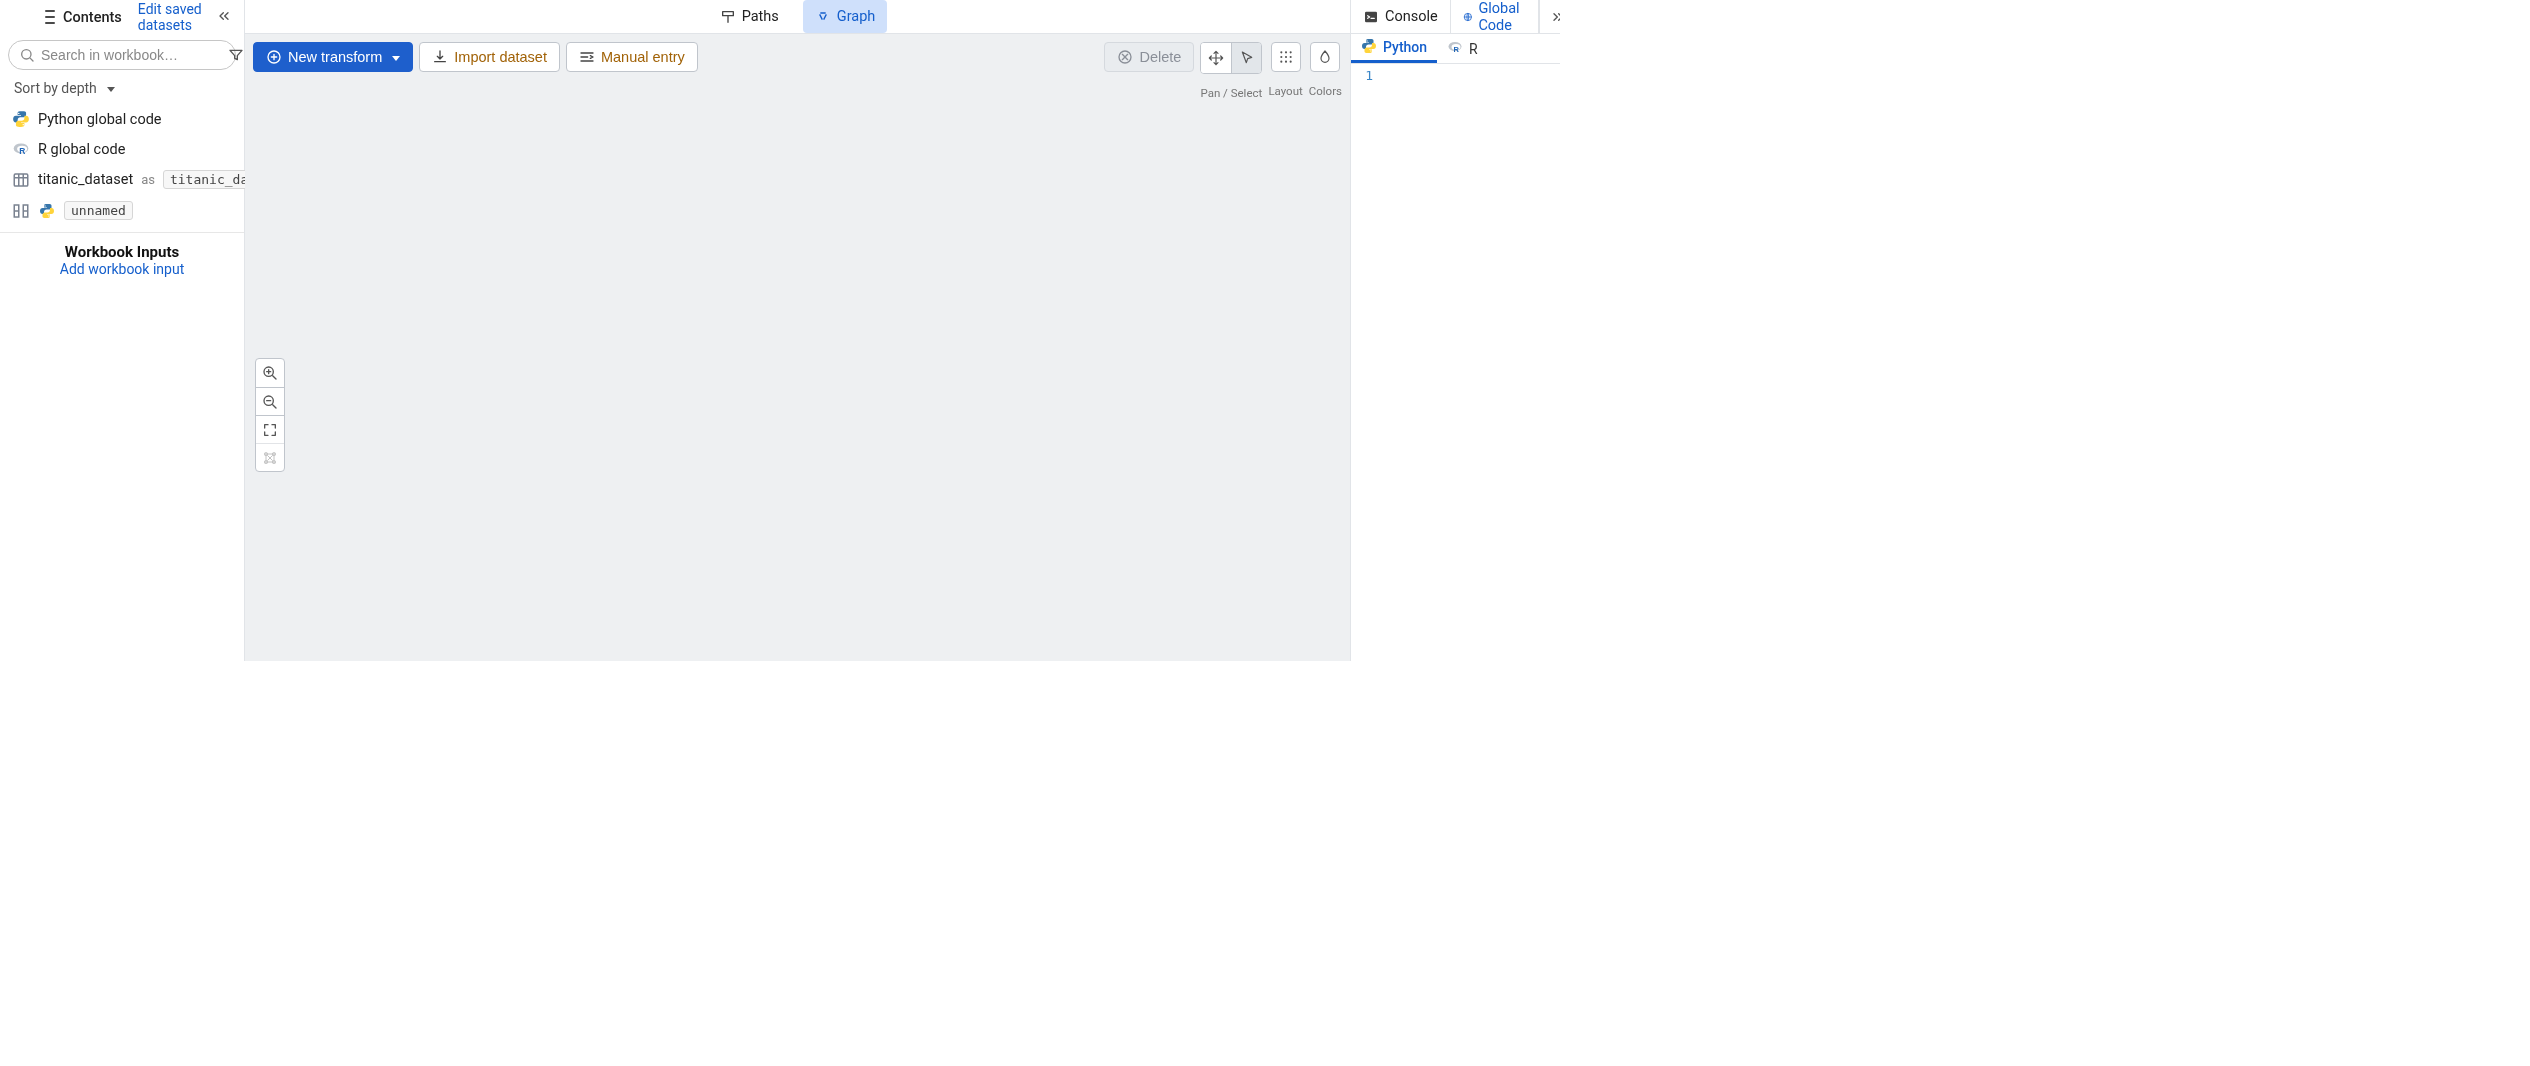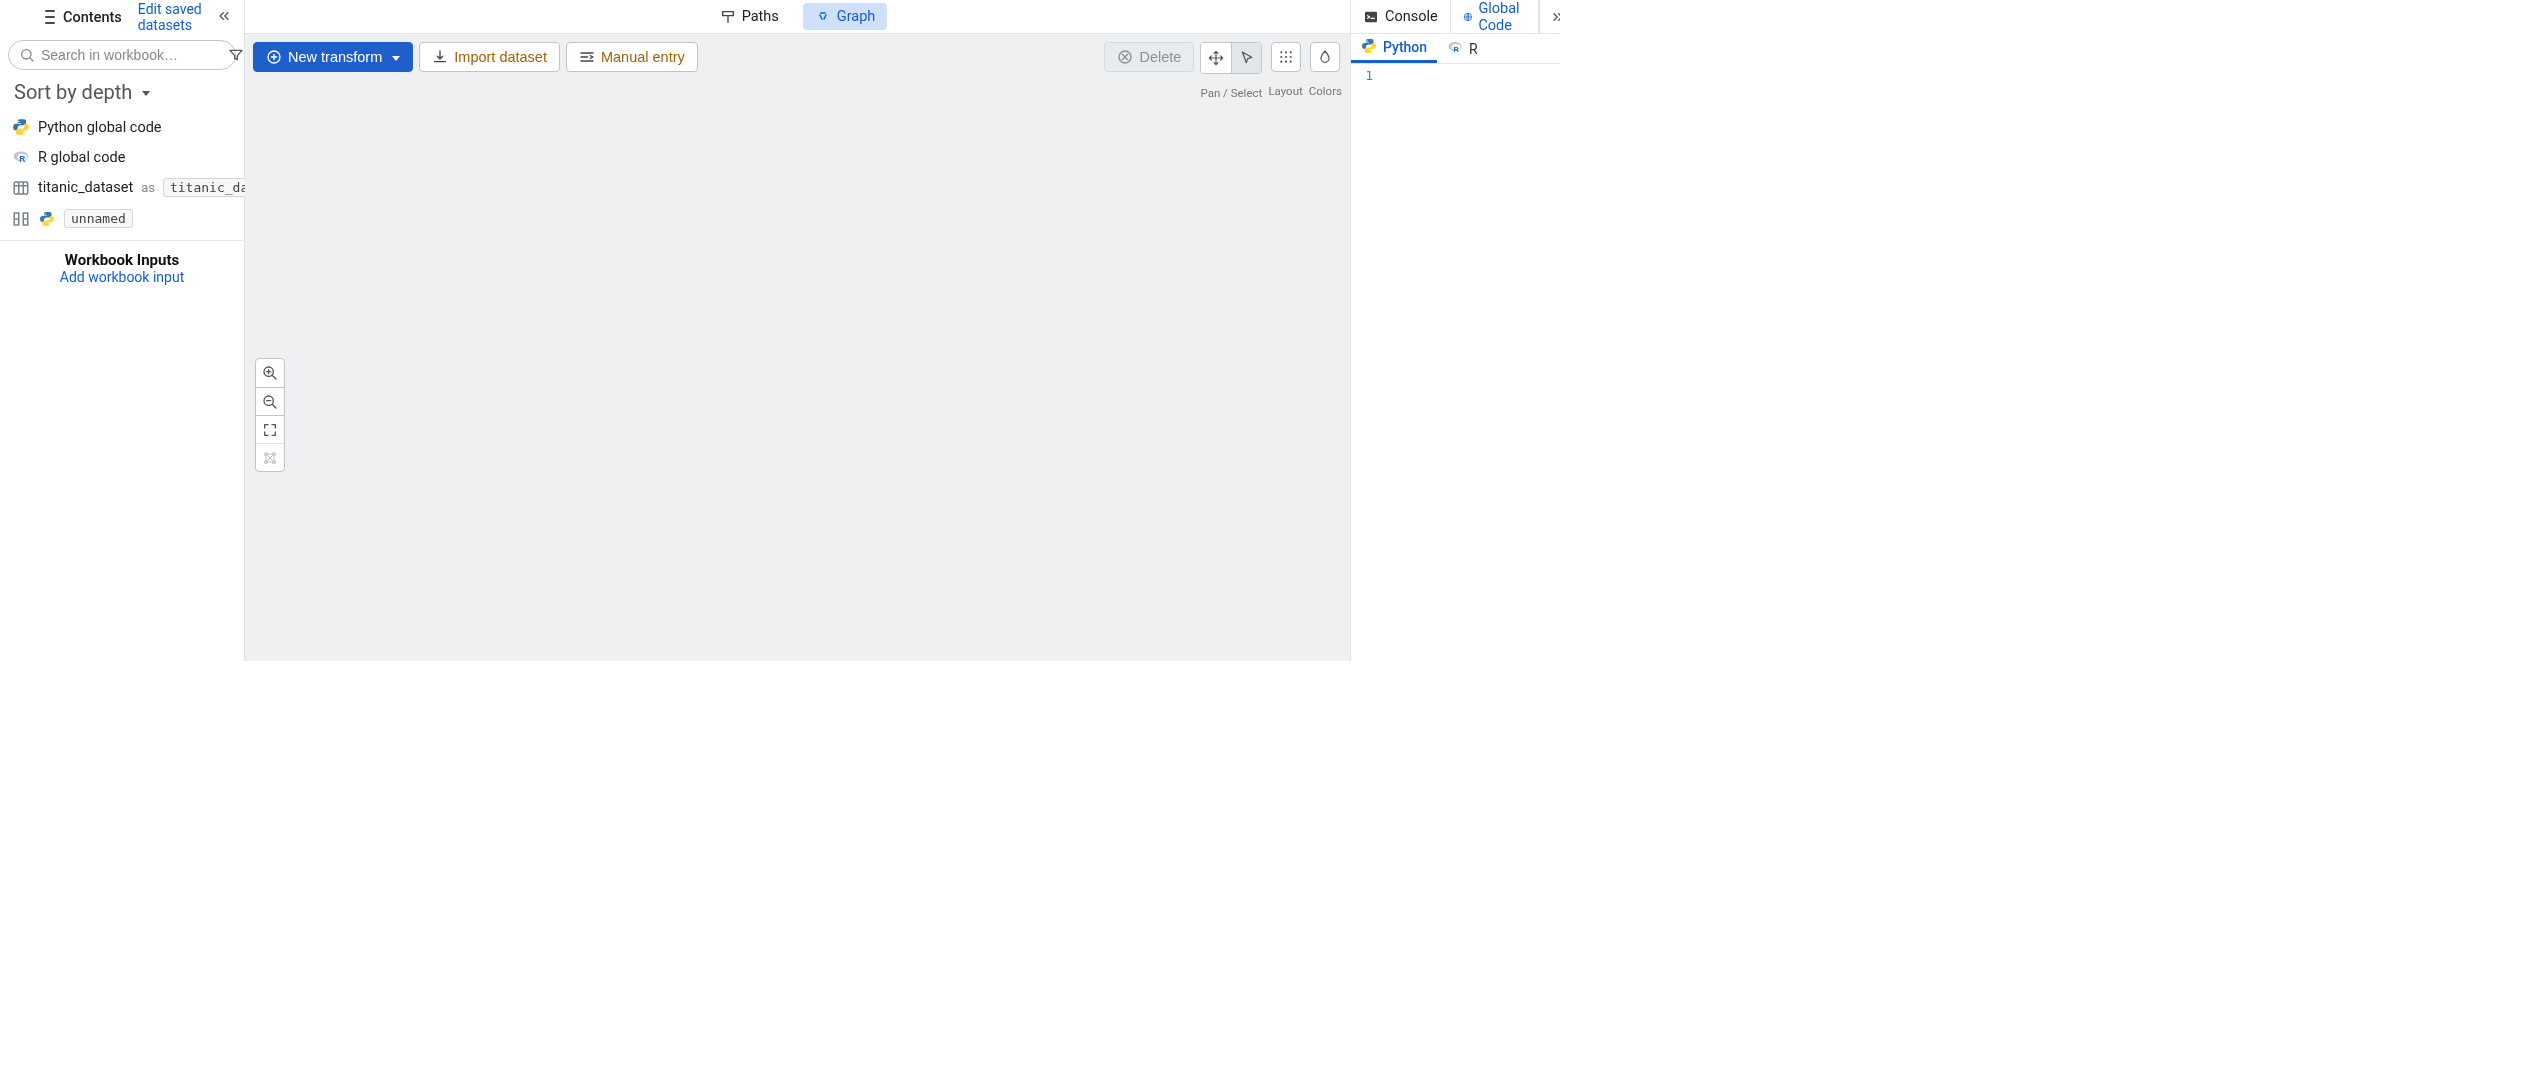--- a/index.html
+++ b/index.html
@@ -60,21 +60,21 @@
 .icon-svg { flex-shrink: 0; }
 .filter-dd { display: flex; align-items: center; color: #555; cursor: pointer; gap: 2px; }
 
 .sort-row {
   display: flex;
   align-items: center;
   padding: 6px 14px 8px 14px;
   color: #555;
   gap: 6px;
   cursor: pointer;
-  font-size: 20px;
+  font-size: 14px;
 }
 
 .tree { padding: 0 0 6px 0; border-bottom: 1px solid #e7e7e7; }
 .tree-item {
   display: flex;
   align-items: center;
   gap: 8px;
   padding: 6px 12px;
   cursor: pointer;
   font-size: 14.5px;
@@ -105,21 +105,20 @@
 
 .center {
   flex: 1;
   display: flex;
   flex-direction: column;
   min-width: 0;
 }
 .center-tabs {
   height: 34px;
   display: flex;
-  align-items: center;
   justify-content: center;
   gap: 12px;
   border-bottom: 1px solid #e1e4e8;
 }
 .seg-btn {
   display: inline-flex;
   align-items: center;
   gap: 6px;
   padding: 5px 12px;
   border-radius: 4px;

